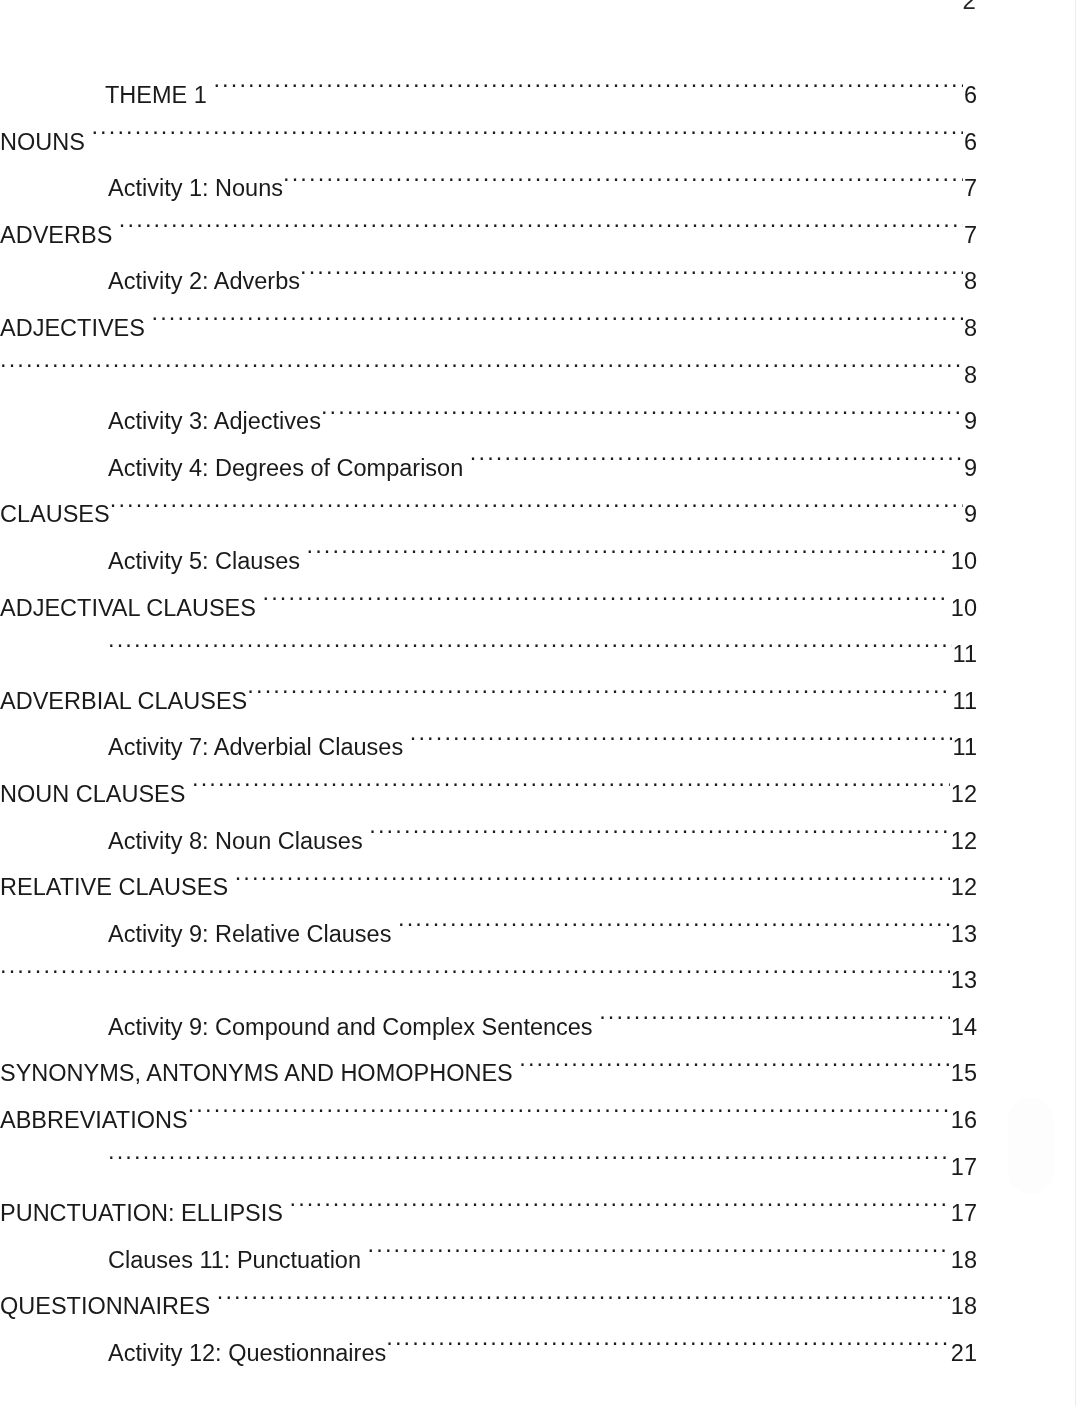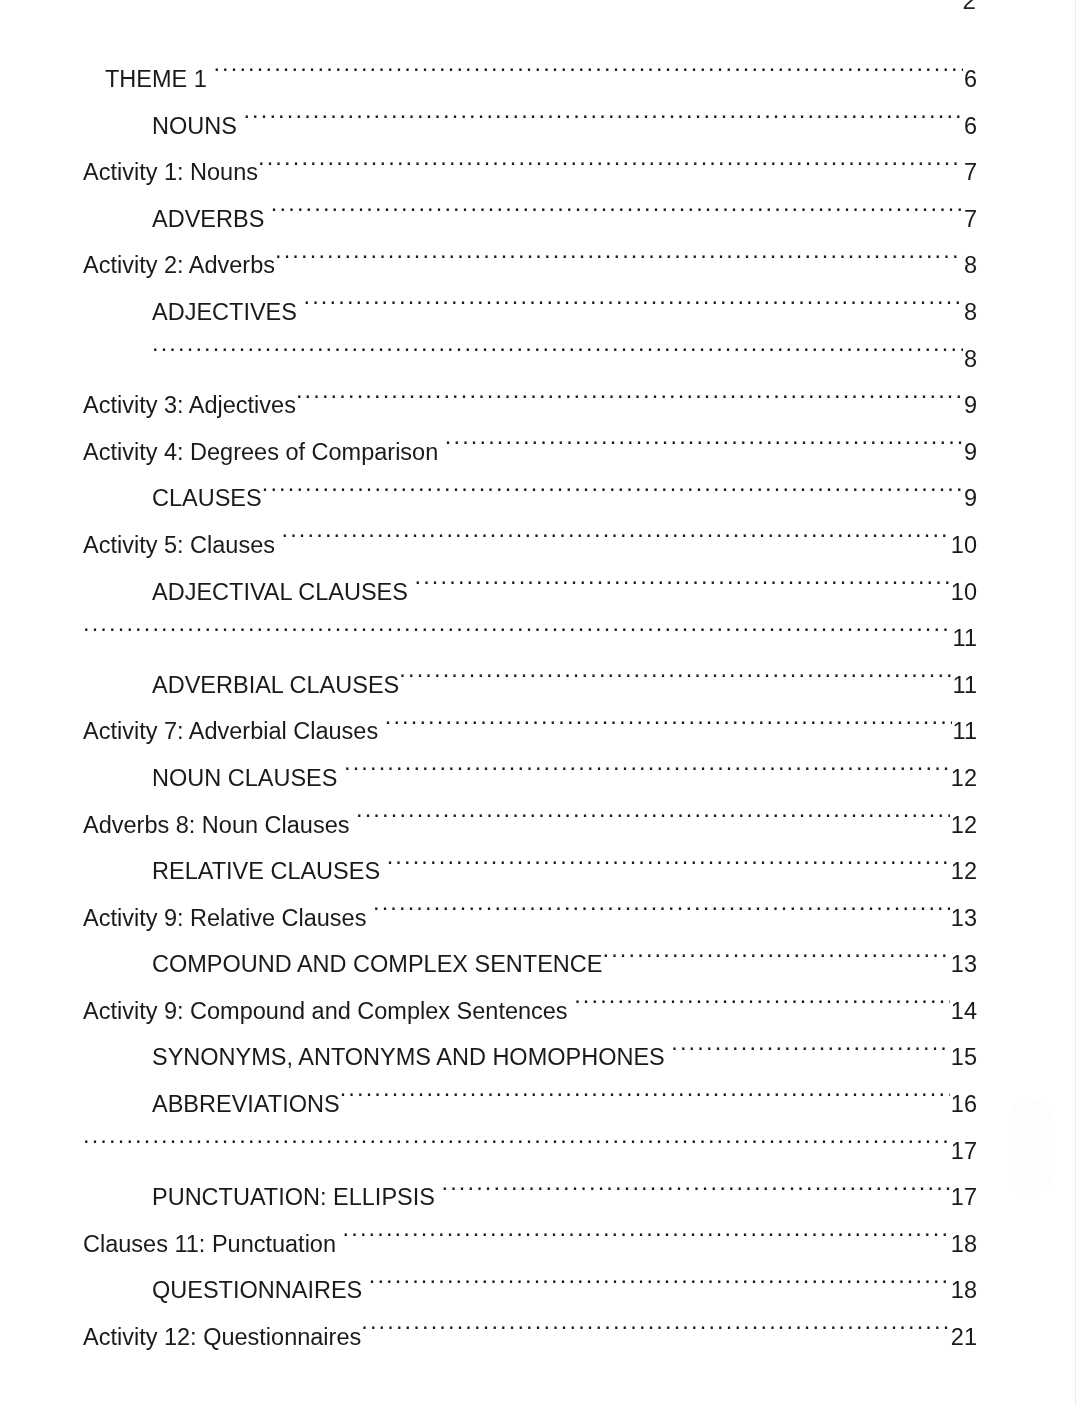--- a/index.html
+++ b/index.html
@@ -49,39 +49,39 @@
     font-size: 24px;
     line-height: 30px;
     color: #262626;
     letter-spacing: 0.2px;
   }
 
   
   .toc {
     position: absolute;
     left: 0;
-    top: 56px;
+    top: 72px;
     width: 1080px;
   }
 
   .toc-row {
     position: relative;
     display: flex;
     align-items: baseline;
     height: 46.6px;
     font-size: 23.5px;
     line-height: 46.6px;
     color: #1a1a1a;
     white-space: nowrap;
     padding-right: 103px;   
   }
 
   .toc-row.level-1 { padding-left: 105px; }
-  .toc-row.level-2 { padding-left: 152px; }
-  .toc-row.level-3 { padding-left: 83px; }
+  .toc-row.level-2 { }
+  .toc-row.level-3 { padding-left: 108px; }
 
   .toc-label {
     flex: 0 0 auto;
   }
   
   .toc-row.gap .toc-label::after {
     content: " ";
     white-space: pre;
   }
 
@@ -193,36 +193,35 @@
         <span class="toc-label">Activity 7: Adverbial Clauses</span>
         <span class="toc-leader"></span>
         <span class="toc-page">11</span>
       </div>
       <div class="toc-row level-2 gap">
         <span class="toc-label">NOUN CLAUSES</span>
         <span class="toc-leader"></span>
         <span class="toc-page">12</span>
       </div>
       <div class="toc-row level-3 gap">
-        <span class="toc-label">Adverbs 8: Noun Clauses</span>
+        <span class="toc-label">Activity 8: Noun Clauses</span>
         <span class="toc-leader"></span>
         <span class="toc-page">12</span>
       </div>
       <div class="toc-row level-2 gap">
         <span class="toc-label">RELATIVE CLAUSES</span>
         <span class="toc-leader"></span>
         <span class="toc-page">12</span>
       </div>
       <div class="toc-row level-3 gap">
         <span class="toc-label">Activity 9: Relative Clauses</span>
         <span class="toc-leader"></span>
         <span class="toc-page">13</span>
       </div>
       <div class="toc-row level-2">
-        <span class="toc-label">COMPOUND AND COMPLEX SENTENCE</span>
         <span class="toc-leader"></span>
         <span class="toc-page">13</span>
       </div>
       <div class="toc-row level-3 gap">
         <span class="toc-label">Activity 9: Compound and Complex Sentences</span>
         <span class="toc-leader"></span>
         <span class="toc-page">14</span>
       </div>
       <div class="toc-row level-2 gap">
         <span class="toc-label">SYNONYMS, ANTONYMS AND HOMOPHONES</span>

